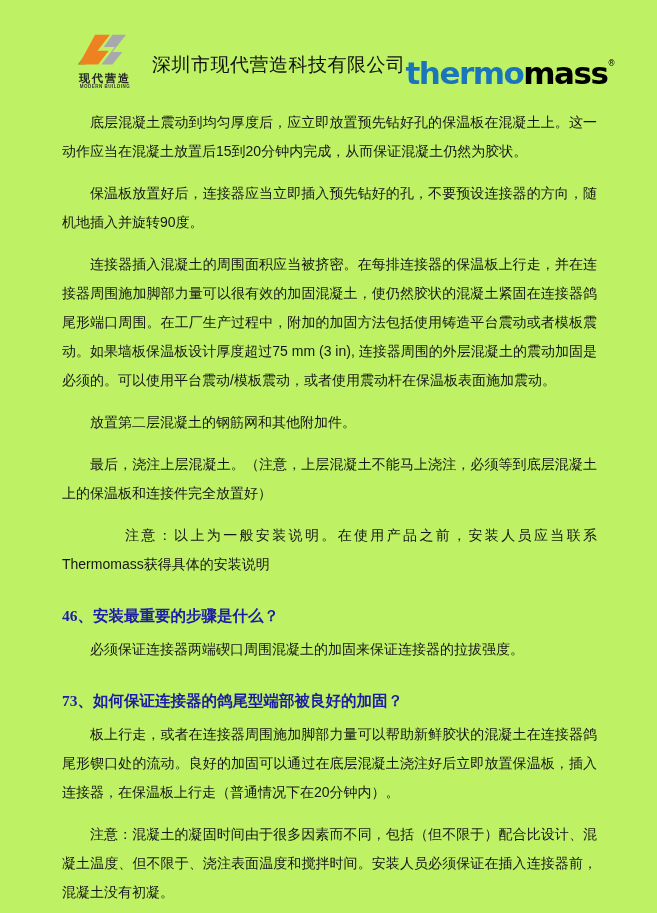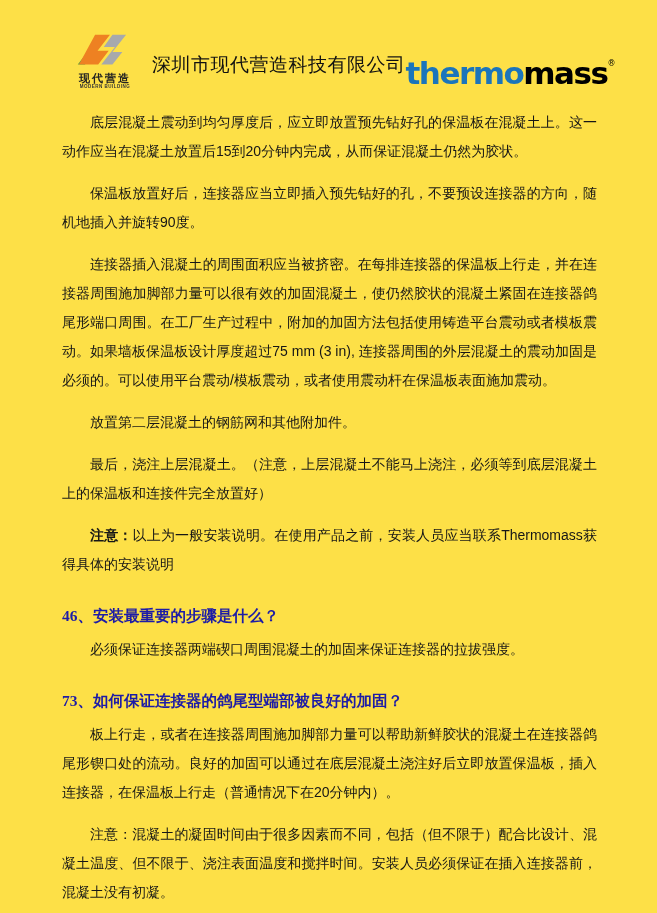--- a/index.html
+++ b/index.html
@@ -1,19 +1,19 @@
 <!DOCTYPE html>
 <html lang="zh"><head>
 <meta charset="utf-8">
 <style>
   html,body{margin:0;padding:0;background:#ffffff;}
   .page{
     position:relative;
     width:657px;height:913px;
-    background:#fde047;
+    background:#bef264;
     font-family:"Liberation Sans","DejaVu Sans",sans-serif;
     color:#161616;
     overflow:hidden;
     box-sizing:border-box;
     padding:30px 60px 0 62px;
   }
   
   .header{
     display:flex;align-items:flex-start;
     height:72px;margin-bottom:6px;
@@ -42,21 +42,21 @@
   .wordmark .thermo{color:#1b75bb;}
   .wordmark .mass{color:#000;}
   .wordmark .reg{font-size:8px;vertical-align:18px;letter-spacing:0;color:#000;font-weight:400;}
   
   .doc p{
     font-size:14px;line-height:29px;
     margin:0 0 13px 0;
     text-indent:2em;
     text-align:justify;
   }
-  .doc p .b{font-weight:bold;}
+  .doc p .b{font-weight:normal;margin-left:35px;}
   .qa-heading{
     font-family:"Liberation Serif","DejaVu Serif",serif;
     font-weight:bold;
     color:#1d1ca7;
     font-size:15.5px;line-height:22px;
     margin:26px 0 8px 0;
     text-indent:0;
   }
   .answer p{margin-bottom:13px;}
 </style>

